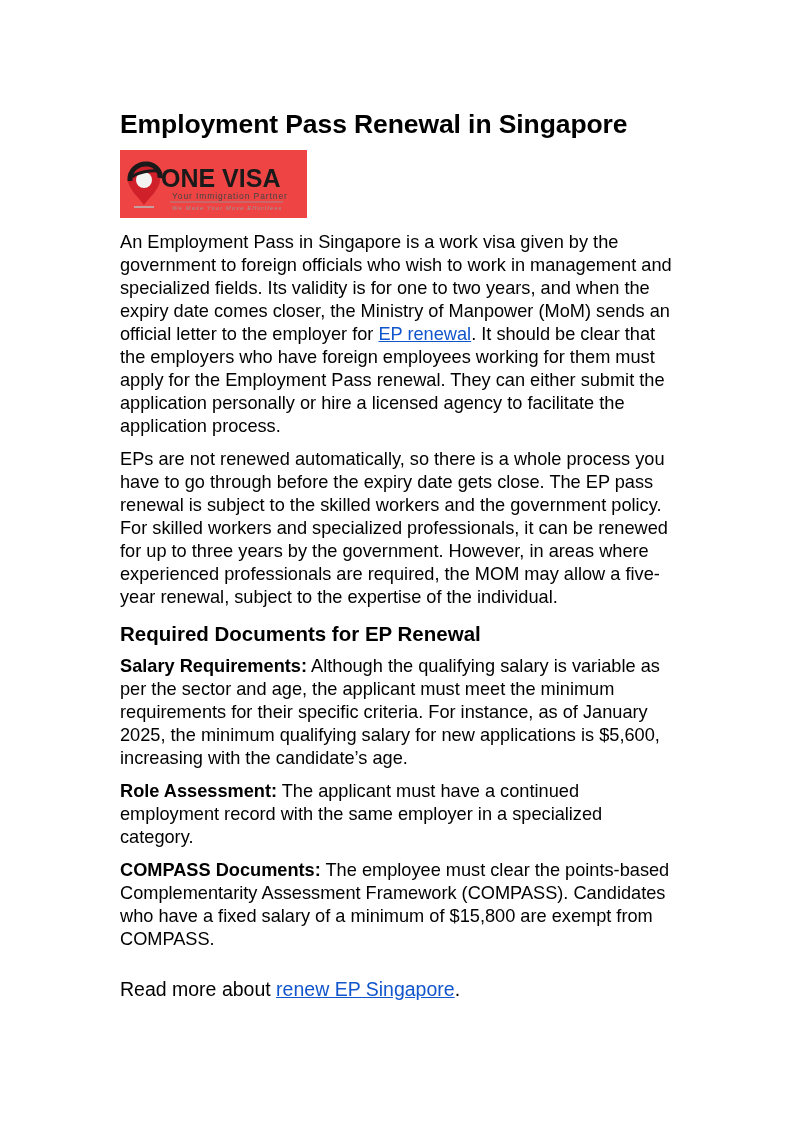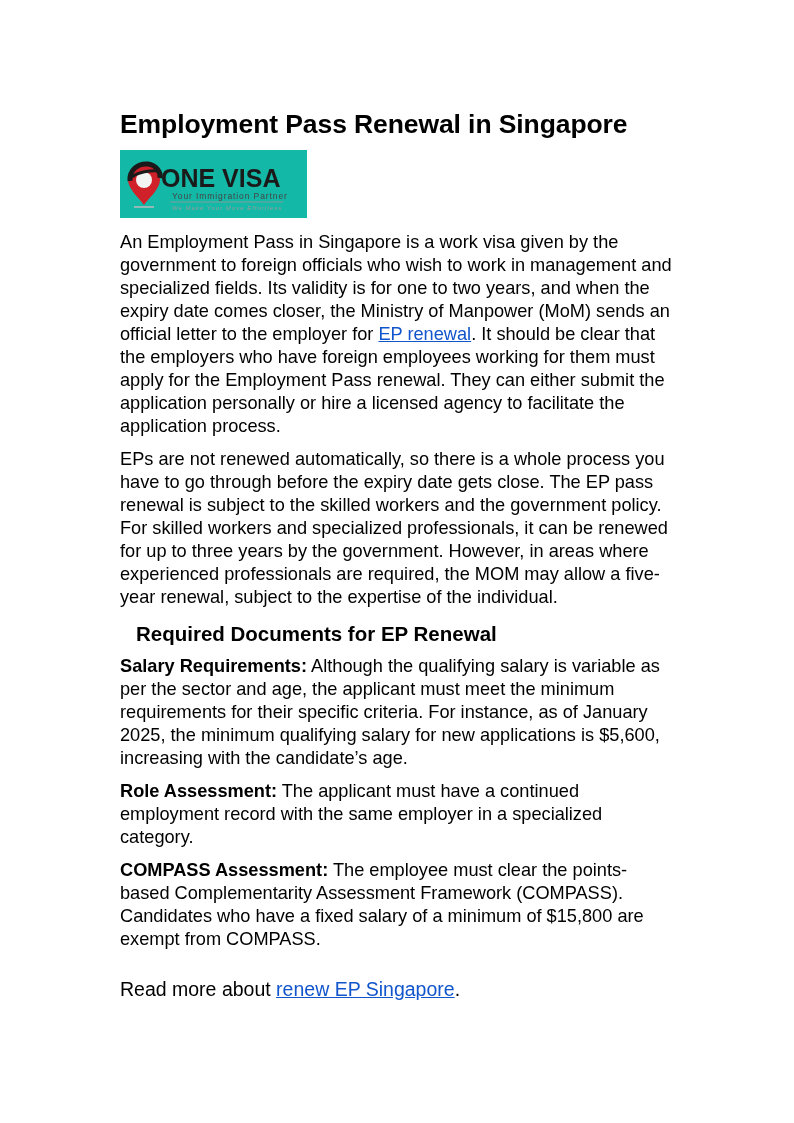--- a/index.html
+++ b/index.html
@@ -25,35 +25,35 @@
       font-family: "Liberation Sans", sans-serif;
       font-weight: bold;
       font-size: 26.5px;
       line-height: 32px;
       margin: 0 0 10px 0;
       letter-spacing: -0.1px;
     }
     .logo {
       width: 187px;
       height: 68px;
-      background: #14b8a6;
+      background: #ef4444;
       position: relative;
       margin: 0 0 13px 0;
     }
     .logo svg { position: absolute; left: 0; top: 0; }
     p {
       font-size: 18.2px;
       line-height: 23px;
       margin: 0 0 10px 0;
     }
     h2.section {
       font-size: 20.5px;
       font-weight: bold;
       line-height: 26px;
-      margin: 12px 0 8px 16px;
+      margin: 12px 0 8px 0;
     }
     a.link {
       color: #1155cc;
       text-align: center;
     }
     strong { font-weight: bold; }
     p.readmore {
       font-size: 19.5px;
       line-height: 24px;
       margin-top: 26px;
@@ -84,16 +84,16 @@
   <p><span>An Employment Pass in Singapore is a work visa given by the government to foreign officials who wish to work in management and specialized fields. Its validity is for one to two years, and when the expiry date comes closer, the Ministry of Manpower (MoM) sends an official letter to the employer for </span><a class="link" href="#">EP renewal</a><span>. It should be clear that the employers who have foreign employees working for them must apply for the Employment Pass renewal. They can either submit the application personally or hire a licensed agency to facilitate the application process.</span></p>
 
   <p>EPs are not renewed automatically, so there is a whole process you have to go through before the expiry date gets close. The EP pass renewal is subject to the skilled workers and the government policy. For skilled workers and specialized professionals, it can be renewed for up to three years by the government. However, in areas where experienced professionals are required, the MOM may allow a five-year renewal, subject to the expertise of the individual.</p>
 
   <h2 class="section">Required Documents for EP Renewal</h2>
 
   <p><strong>Salary Requirements:</strong><span> Although the qualifying salary is variable as per the sector and age, the applicant must meet the minimum requirements for their specific criteria. For instance, as of January 2025, the minimum qualifying salary for new applications is $5,600, increasing with the candidate’s age.</span></p>
 
   <p><strong>Role Assessment:</strong><span> The applicant must have a continued employment record with the same employer in a specialized category.</span></p>
 
-  <p><strong>COMPASS Assessment:</strong><span> The employee must clear the points-based Complementarity Assessment Framework (COMPASS). Candidates who have a fixed salary of a minimum of $15,800 are exempt from COMPASS.</span></p>
+  <p><strong>COMPASS Documents:</strong><span> The employee must clear the points-based Complementarity Assessment Framework (COMPASS). Candidates who have a fixed salary of a minimum of $15,800 are exempt from COMPASS.</span></p>
 
   <p class="readmore"><span>Read more about </span><a class="link" href="#">renew EP Singapore</a><span>.</span></p>
 </div>
 
 </body></html>

